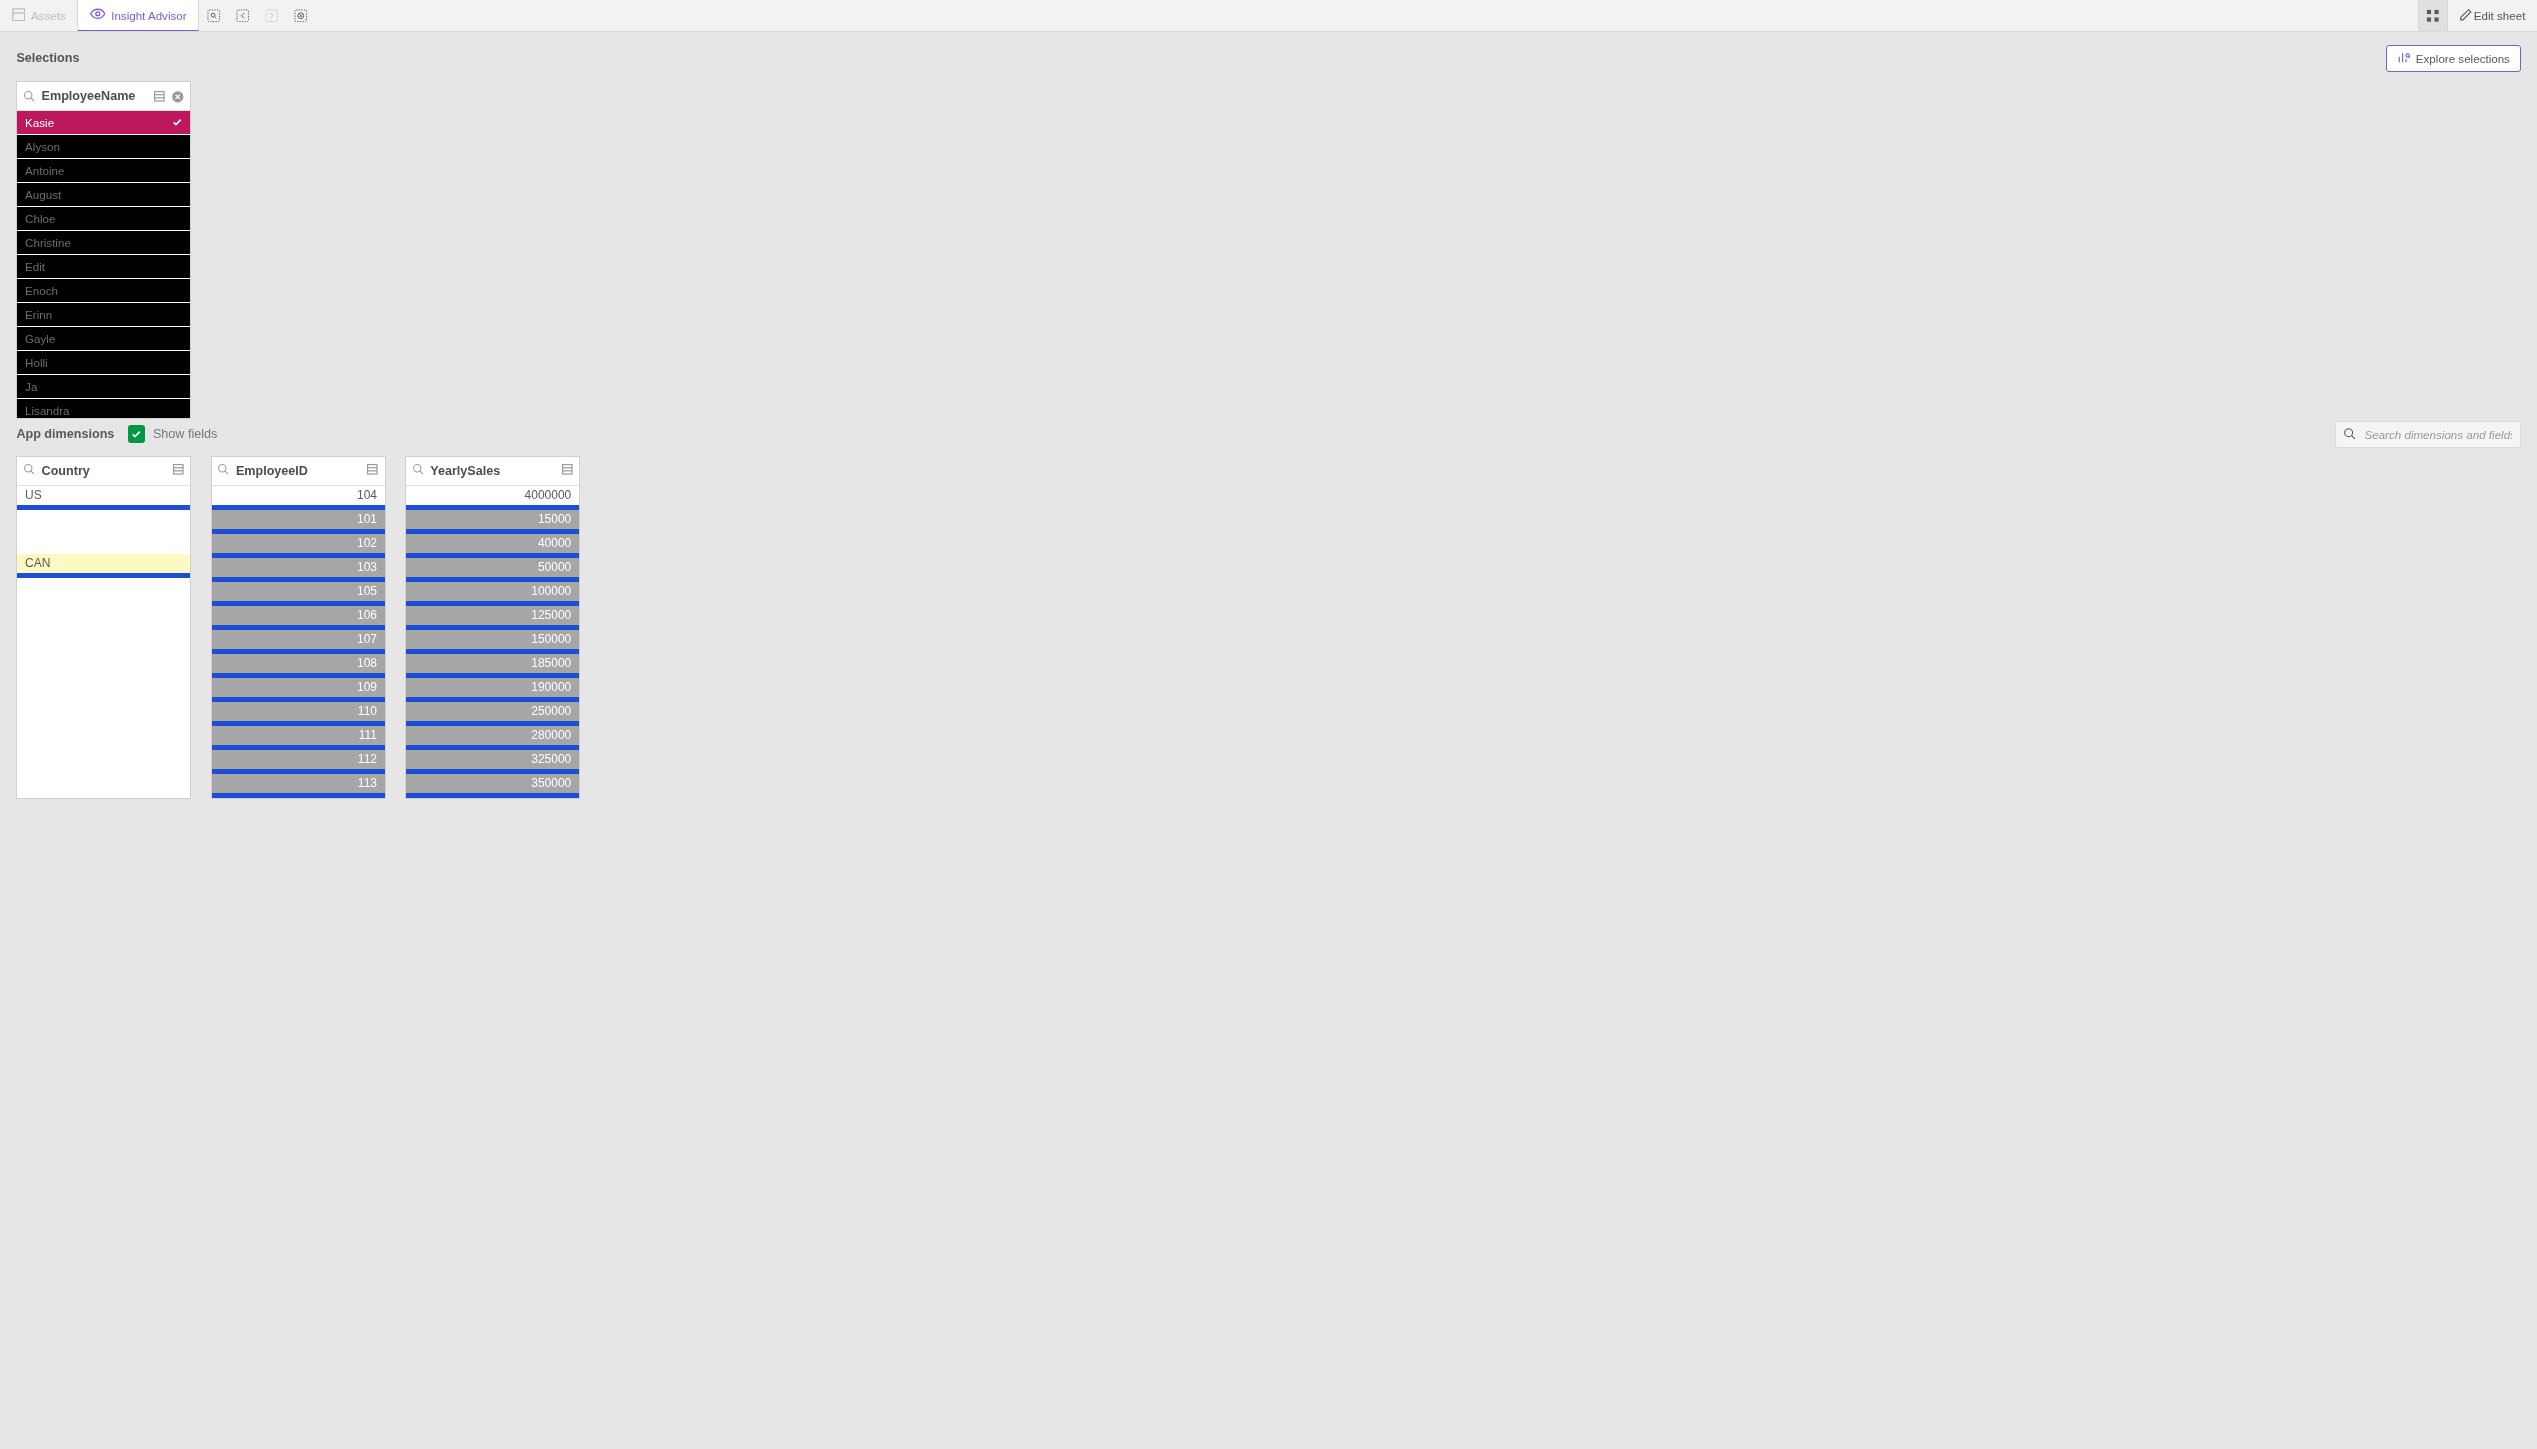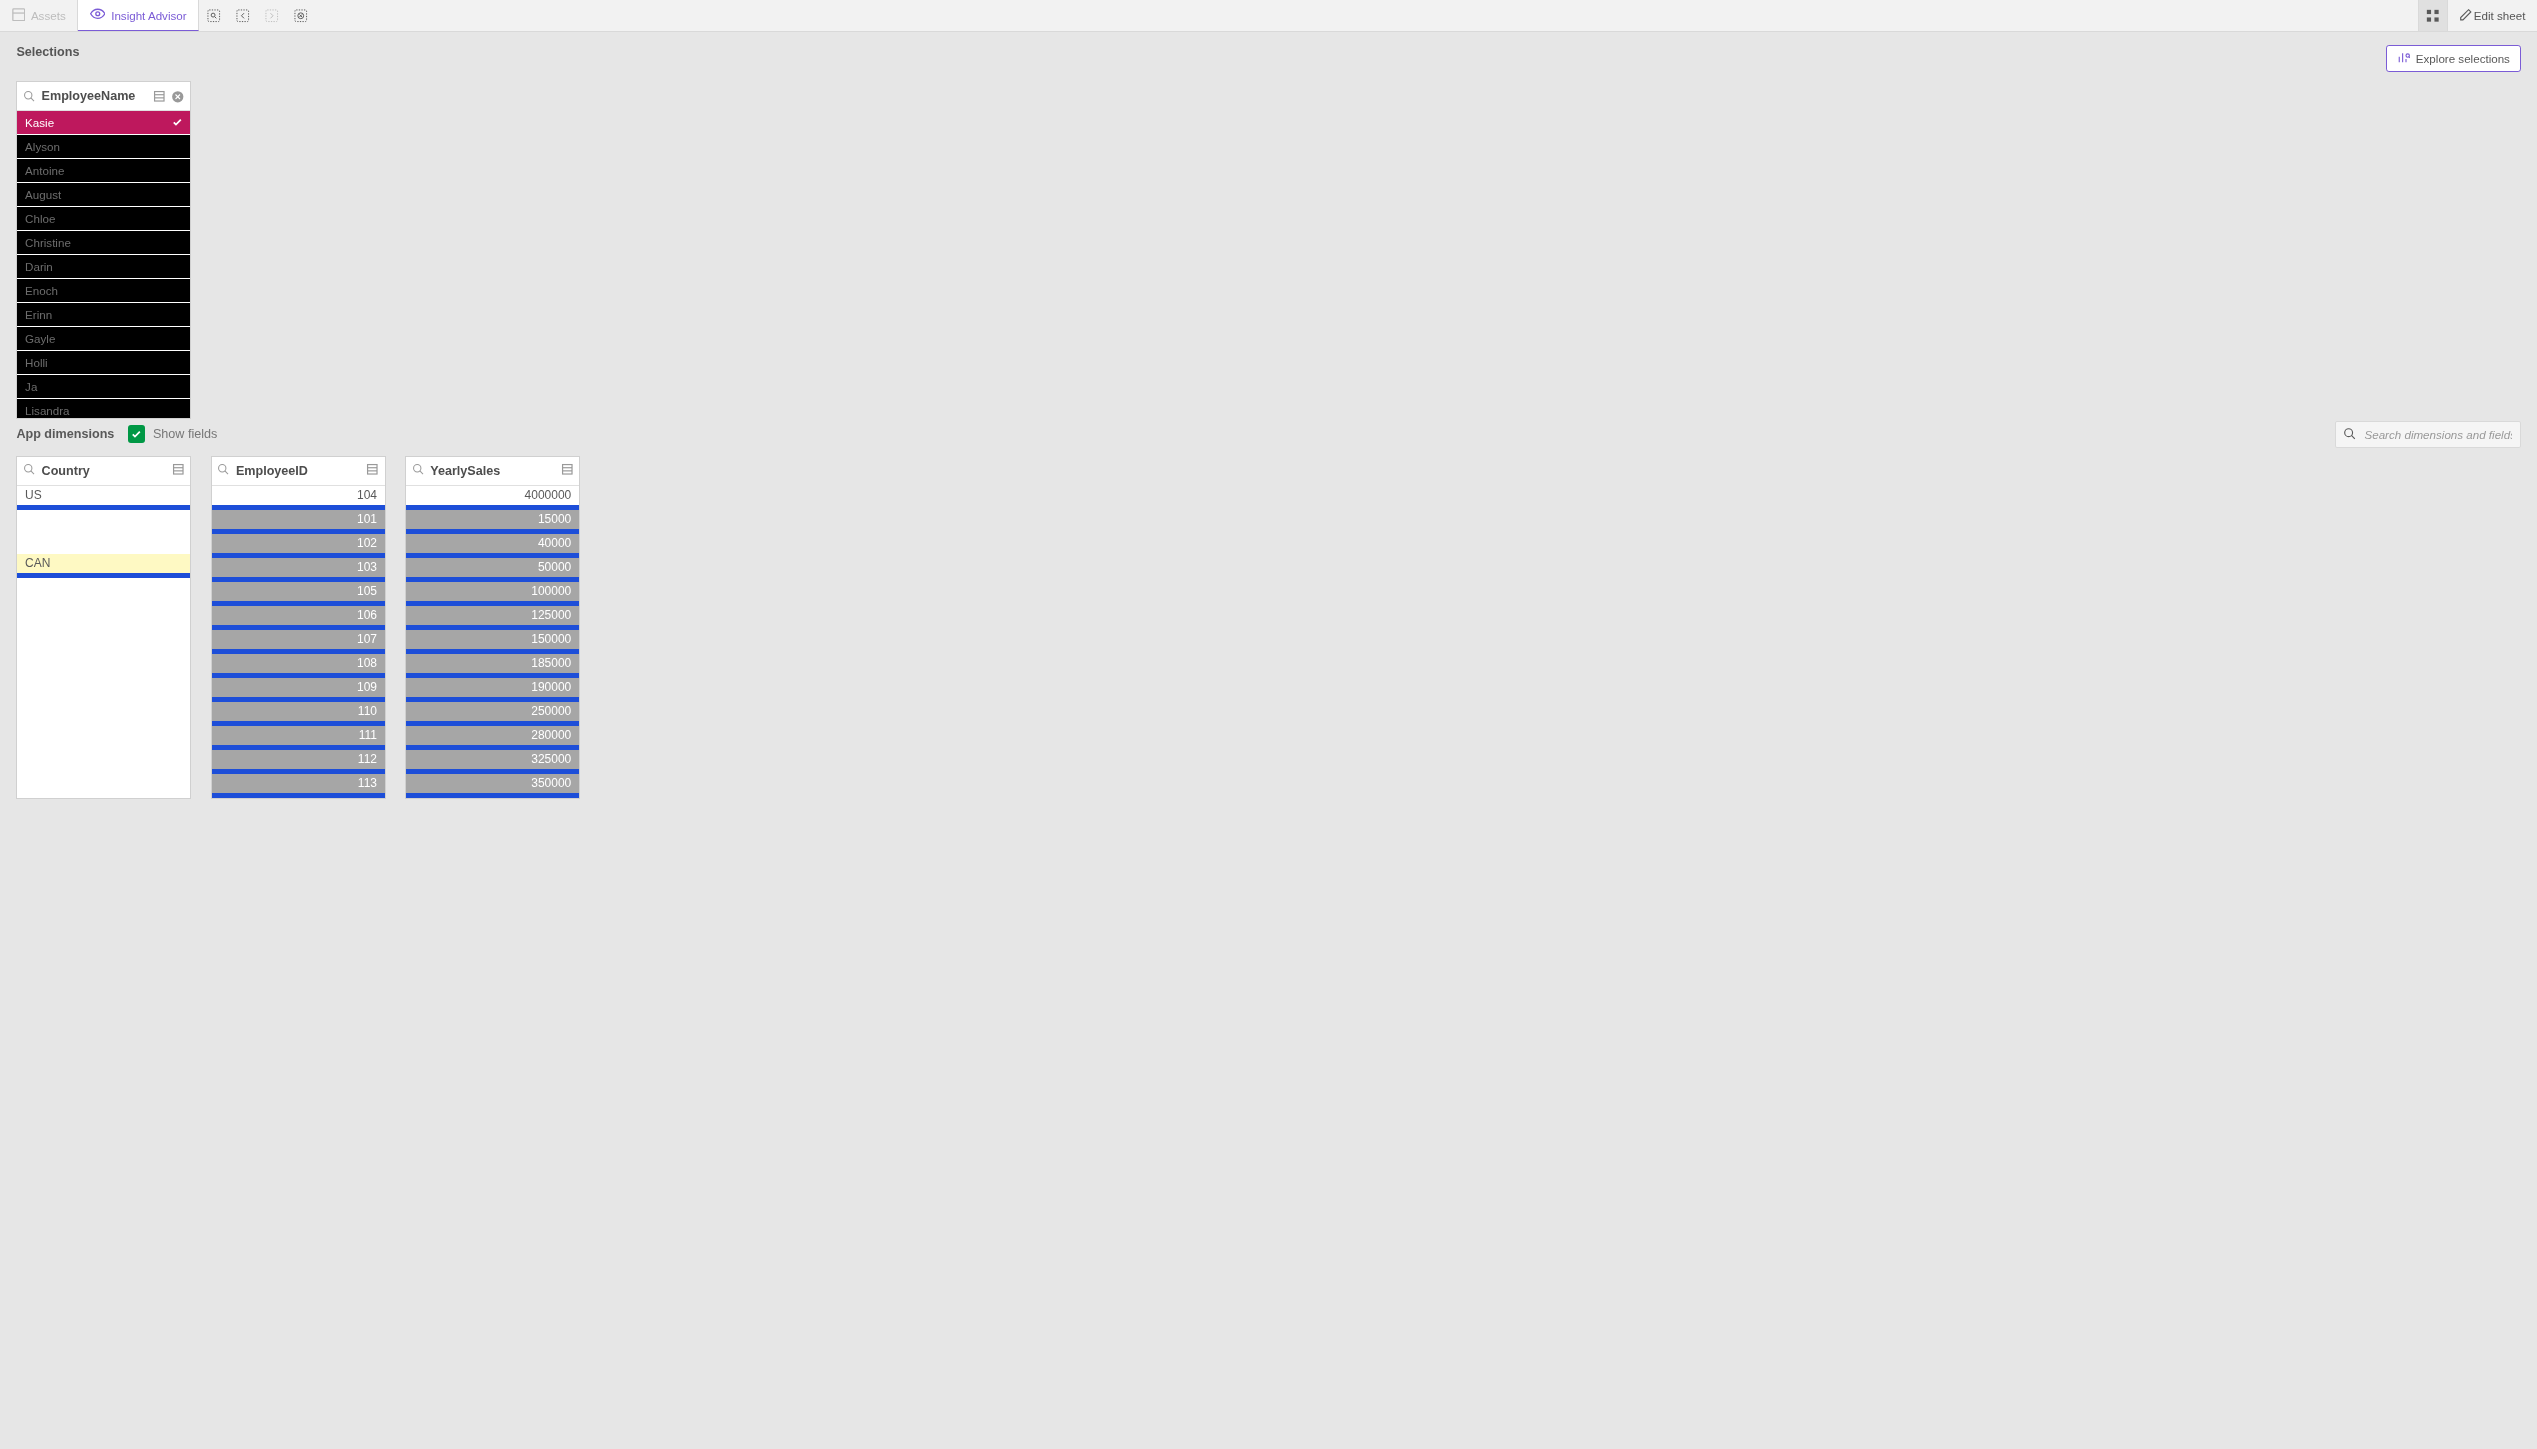--- a/index.html
+++ b/index.html
@@ -62,20 +62,21 @@
   }
 
   
   .selections-area {
     padding: 12.6px 16.4px 0 16.4px;
     position: relative;
     height: 385px;
   }
   .sel-hdr {
     display:flex;
+    align-items:center;
     margin-bottom: 9.7px;
   }
   .sel-hdr-label {
     font-size: 12.6px;
     color: #555;
     font-weight:600;
   }
   .explore-btn {
     margin-left:auto;
     background:#fff;
@@ -365,21 +366,21 @@
         <div class="listbox-row excluded">
           <span>August</span>
         </div>
         <div class="listbox-row excluded">
           <span>Chloe</span>
         </div>
         <div class="listbox-row excluded">
           <span>Christine</span>
         </div>
         <div class="listbox-row excluded">
-          <span>Darin</span>
+          <span>Edit</span>
         </div>
         <div class="listbox-row excluded">
           <span>Enoch</span>
         </div>
         <div class="listbox-row excluded">
           <span>Erinn</span>
         </div>
         <div class="listbox-row excluded">
           <span>Gayle</span>
         </div>

